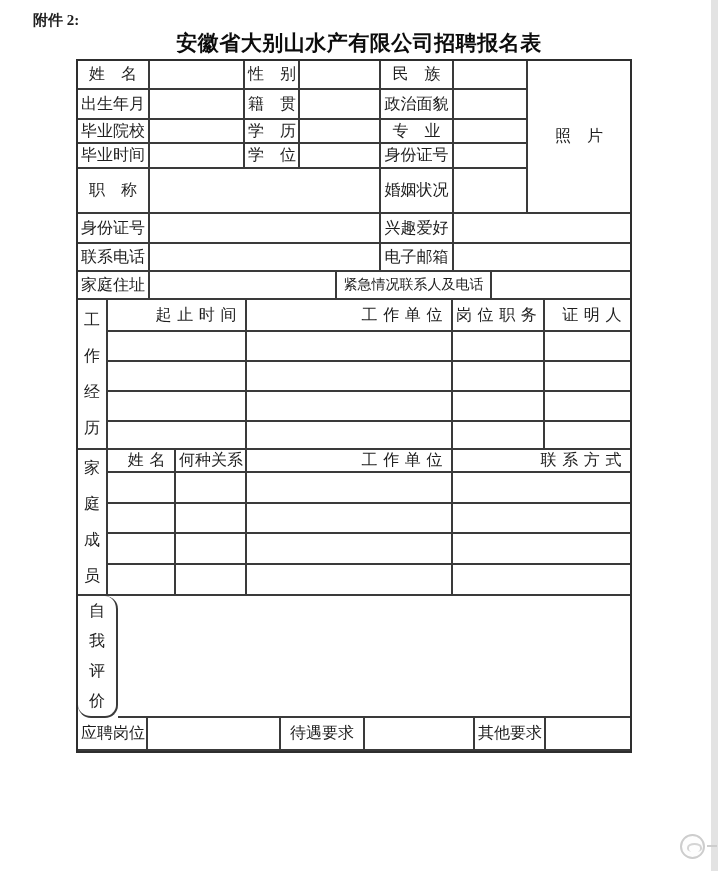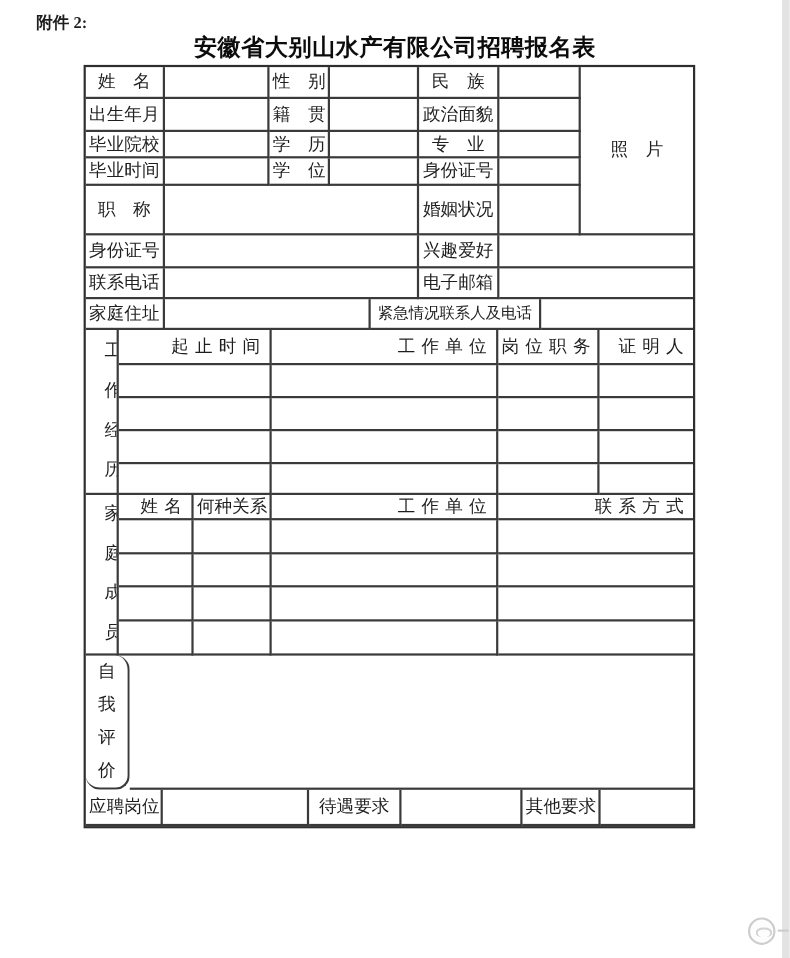--- a/index.html
+++ b/index.html
@@ -20,21 +20,21 @@
   }
   .form-wrap { position:absolute; left:76px; top:59px; width:556px; border:2px solid #2e2e2e; background:#fff; }
   table { border-collapse:separate; border-spacing:0; table-layout:fixed; width:552px; }
   td,th { border-right:2px solid #3a3a3a; border-bottom:2px solid #3a3a3a;
           font-weight:normal; font-size:16px; vertical-align:middle;
           padding:0 3px; overflow:hidden; }
   td.edge, th.edge { border-right:none;margin-left:32px; }
   .lab { text-align:center; white-space:nowrap; }
   .lab.sm { font-size:14px; letter-spacing:0; }
   .hdr { text-align:right; letter-spacing:0.35em; white-space:nowrap; }
-  .vlabel { text-align:center; word-break:break-all; line-height:36px; padding:0 17px; }
+  .vlabel { text-align:center; word-break:break-all; line-height:36px; padding:0 6px; }
   .blk { text-align:center; word-break:break-all; padding:0 4px; }
   .blk.aw { line-height:36px; }
   .blk.ev { line-height:30px;border-radius:13px; }
   .photo-cell { text-align:center; }
   .watermark {
     position:absolute; top:831px; right:1px; height:30px;
     display:flex; align-items:center; gap:2px;
     color:#c7c7c7; font-family:"Liberation Sans","DejaVu Sans",sans-serif;
     font-size:19px; font-weight:700; letter-spacing:1px; z-index:5;
   }

